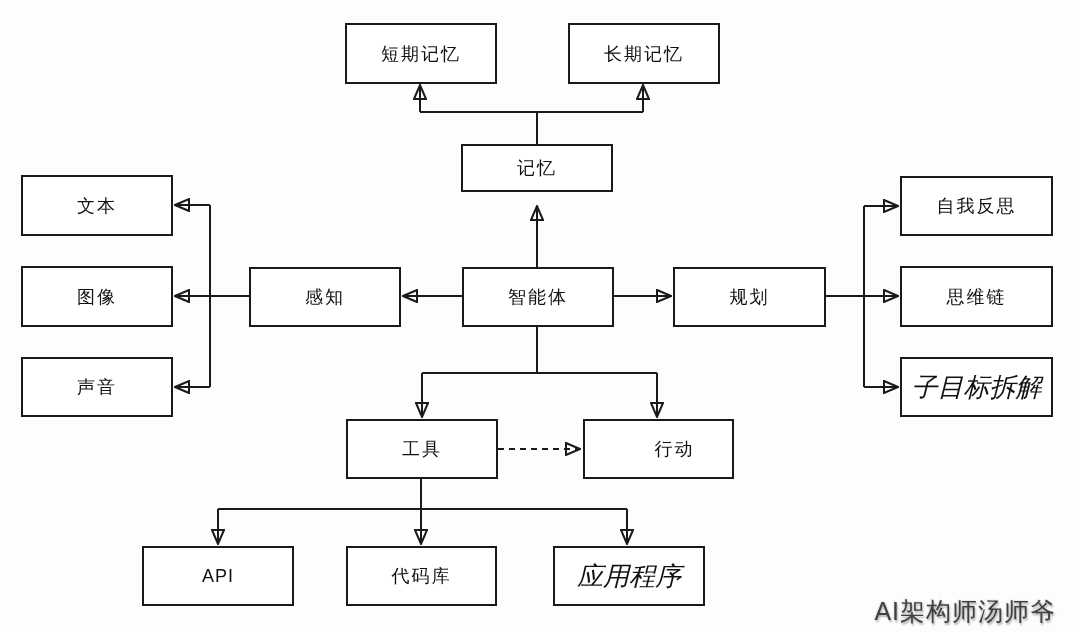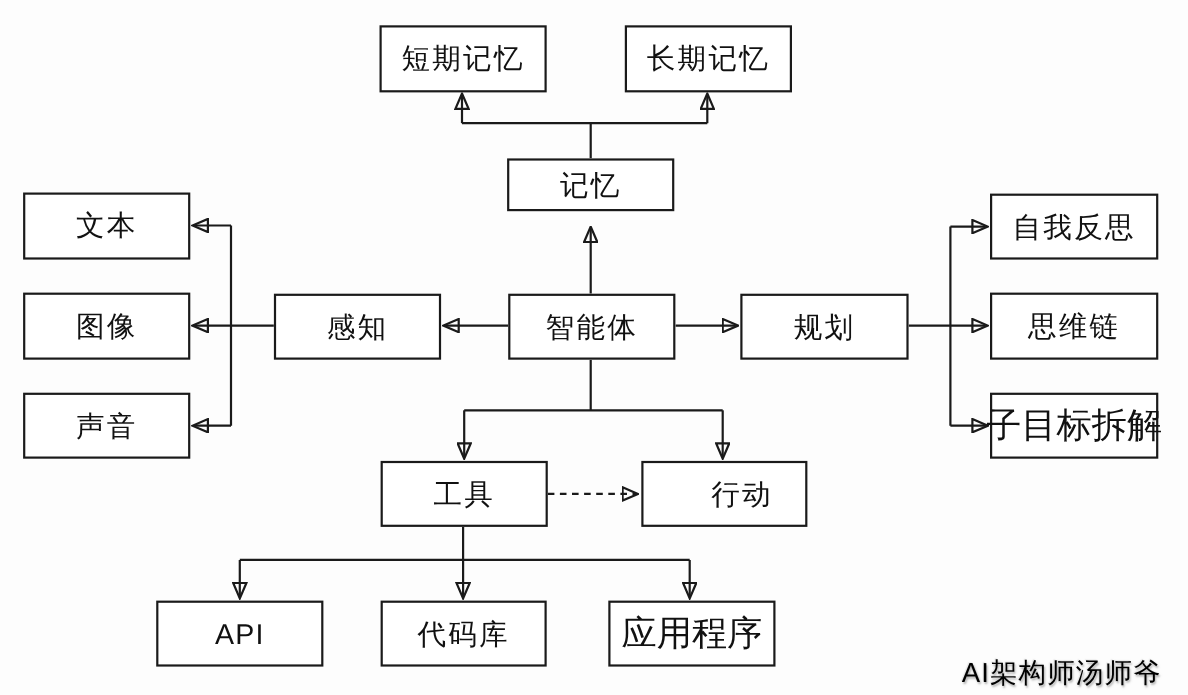--- a/index.html
+++ b/index.html
@@ -31,33 +31,33 @@
     stroke-dasharray: 6 5;
   }
   .node {
     position: absolute;
     box-sizing: border-box;
     border: 2px solid #1a1a1a;
     background: #ffffff;
     display: flex;
     align-items: center;
     justify-content: center;
-    font-size: 26px;
+    font-size: 18px;
     letter-spacing: 2px;
     color: #111111;
     white-space: nowrap;
   }
-  .node.wide-label { letter-spacing: 0; font-size: 32px; }
+  .node.wide-label { letter-spacing: 0; font-size: 26px; font-style: italic; }
   .watermark {
     position: absolute;
     right: 24px;
     bottom: 4px;
     font-size: 25px;
     letter-spacing: 1px;
-    color: #000000;
+    color: #404040;
     text-shadow: 1px 2px 2px rgba(110,110,110,0.55), -1px -1px 1px rgba(200,200,200,0.4);
     user-select: none;
   }
 </style>
 </head>
 <body>
 
 <div class="canvas">
 
   <svg class="edges-svg" viewBox="0 0 1080 632" xmlns="http://www.w3.org/2000/svg" aria-hidden="true">

